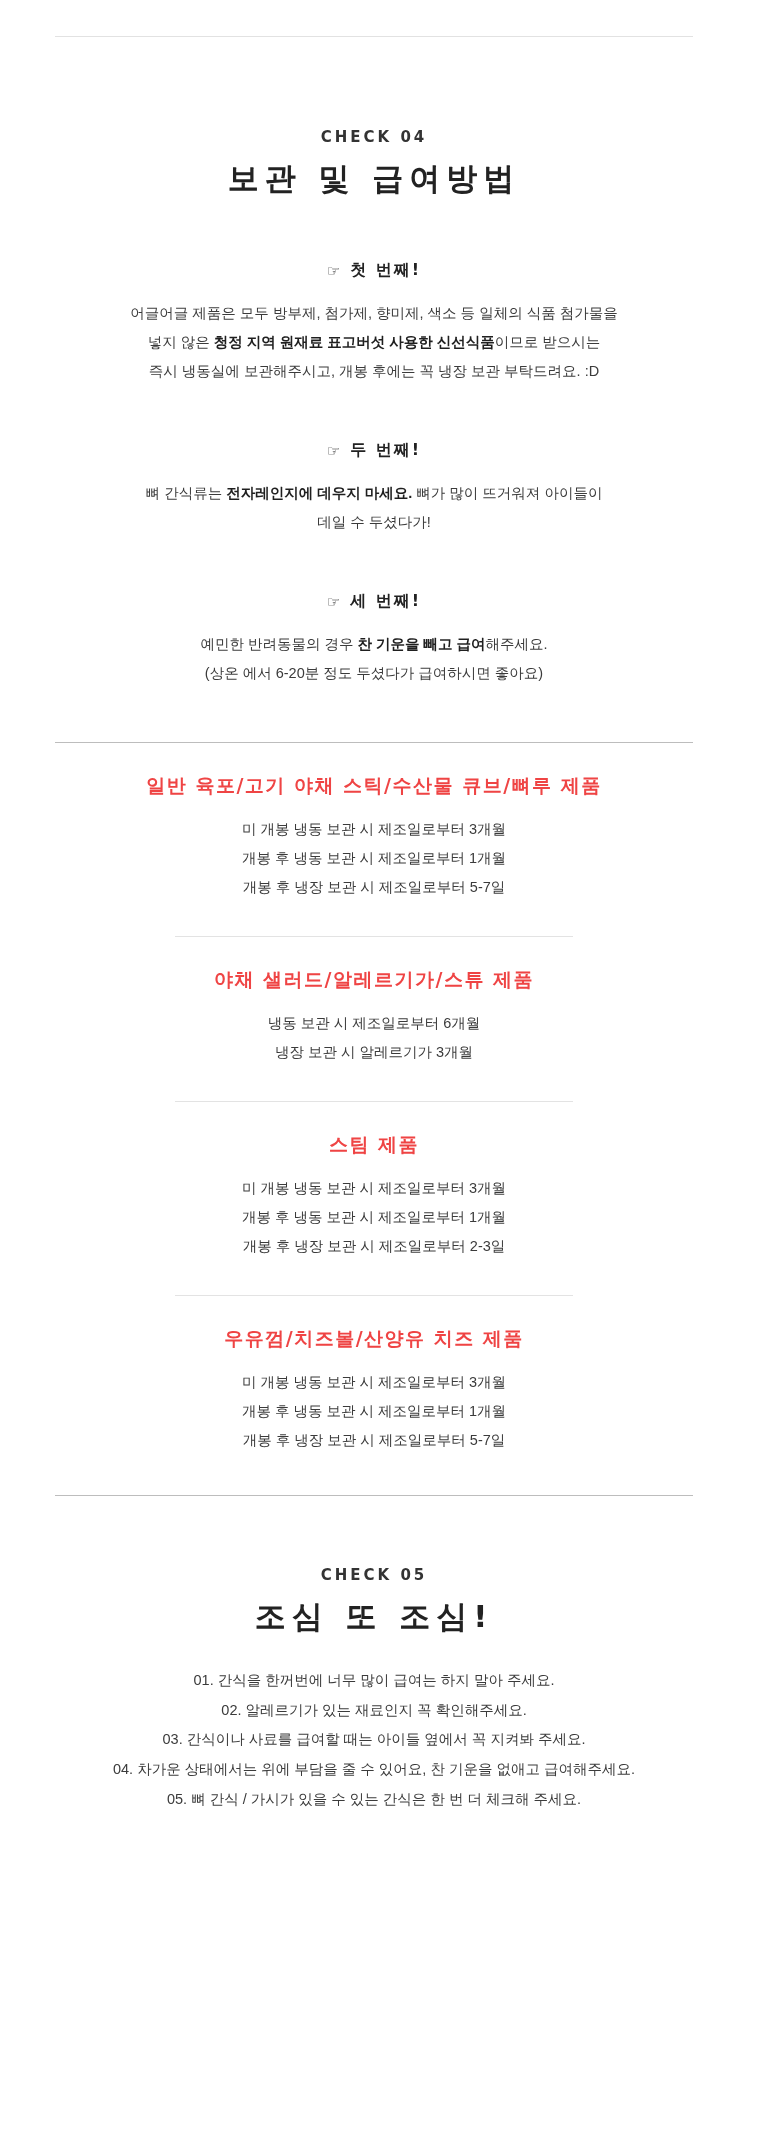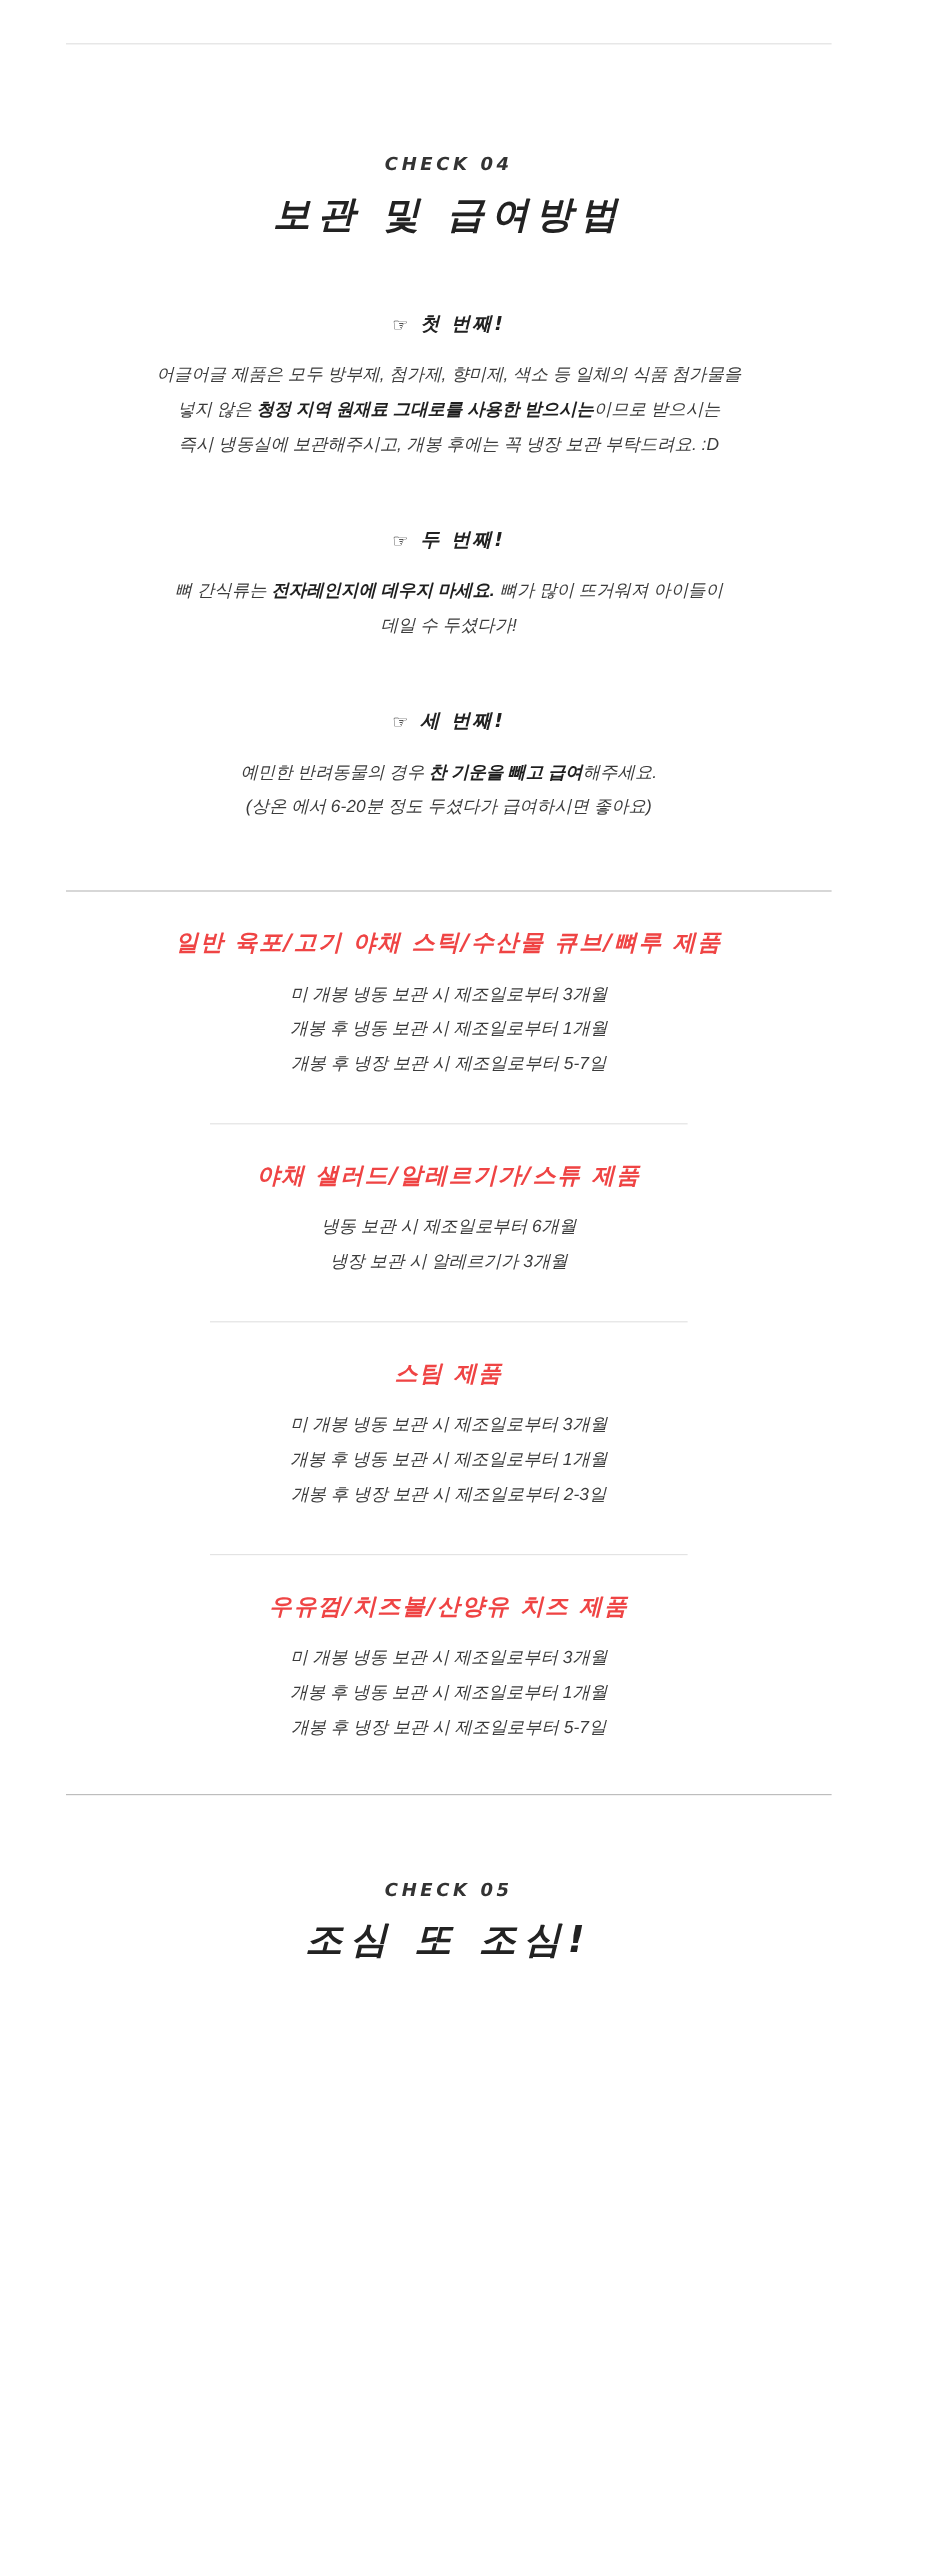--- a/index.html
+++ b/index.html
@@ -13,21 +13,20 @@
     font-family: "Liberation Sans", sans-serif;
     color: #3a3a3a;
     -webkit-font-smoothing: antialiased;
   }
   .page {
     position: relative;
     width: 748px;
     min-height: 2140px;
     box-sizing: border-box;
     padding: 0 55px;
-    font-style: italic;
   }
   .top-rule {
     position: absolute;
     top: 36px;
     left: 55px;
     right: 55px;
     height: 1px;
     background: #e2e2e2;
   }
 
@@ -139,21 +138,21 @@
   <div class="block-1">
     <div class="check-label">CHECK 04</div>
     <div class="section-title">보관 및 급여방법</div>
 
     <div class="tip tip-1">
       <div class="tip-heading">
         <span class="hand">☞</span><span>첫 번째!</span>
       </div>
       <div class="tip-body">
         <div>어글어글 제품은 모두 방부제, 첨가제, 향미제, 색소 등 일체의 식품 첨가물을</div>
-        <div>넣지 않은 <b>청정 지역 원재료 그대로를 사용한 받으시는</b>이므로 받으시는</div>
+        <div>넣지 않은 <b>청정 지역 원재료 표고버섯 사용한 신선식품</b>이므로 받으시는</div>
         <div>즉시 냉동실에 보관해주시고, 개봉 후에는 꼭 냉장 보관 부탁드려요. :D</div>
       </div>
     </div>
 
     <div class="tip tip-2">
       <div class="tip-heading">
         <span class="hand">☞</span><span>두 번째!</span>
       </div>
       <div class="tip-body">
         <div>뼈 간식류는 <b>전자레인지에 데우지 마세요.</b> 뼈가 많이 뜨거워져 아이들이</div>
@@ -218,15 +217,22 @@
     </div>
 
   </div>
 
   <div class="hr-bottom"></div>
 
   <div class="block-2">
     <div class="check-label">CHECK 05</div>
     <div class="section-title">조심 또 조심!</div>
 
+    <div class="caution-list">
+      <div>01. 간식을 한꺼번에 너무 많이 급여는 하지 말아 주세요.</div>
+      <div>02. 알레르기가 있는 재료인지 꼭 확인해주세요.</div>
+      <div>03. 간식이나 사료를 급여할 때는 아이들 옆에서 꼭 지켜봐 주세요.</div>
+      <div>04. 차가운 상태에서는 위에 부담을 줄 수 있어요, 찬 기운을 없애고 급여해주세요.</div>
+      <div>05. 뼈 간식 / 가시가 있을 수 있는 간식은 한 번 더 체크해 주세요.</div>
+    </div>
   </div>
 
 </div>
 
 </body></html>

